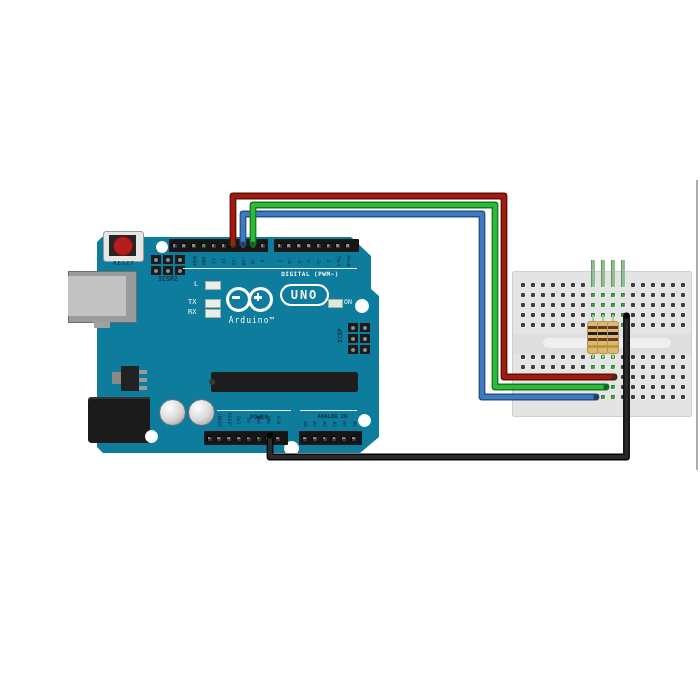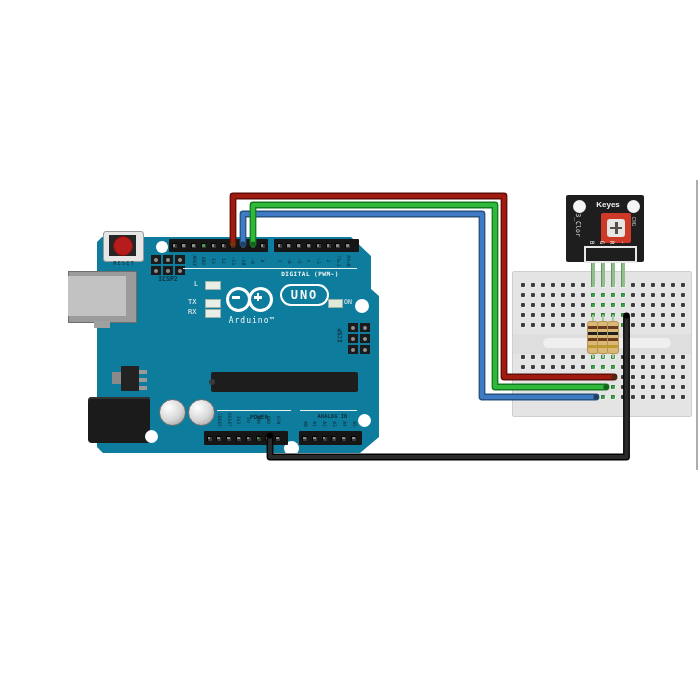--- a/index.html
+++ b/index.html
@@ -488,41 +488,20 @@
       </div>
       <div class="rleg" style="left: 611.8px; top: 315px; height: 43px;"></div>
       <div class="rbody" style="left: 607px; top: 321px;">
         <div class="band" style="top: 4px; background: rgb(107, 59, 31);"></div>
         <div class="band" style="top: 10px; background: rgb(31, 31, 31);"></div>
         <div class="band" style="top: 16px; background: rgb(107, 59, 31);"></div>
         <div class="band" style="top: 23px; background: rgb(192, 154, 48);"></div>
       </div>
     </div>
 
-  <div id="kmodule" class="abs">
-    <div class="abs" style="left:7px;top:5px;width:13px;height:13px;background:#f5f5f5;border-radius:50%;"></div>
-    <div class="abs" style="left:61px;top:5px;width:13px;height:13px;background:#f5f5f5;border-radius:50%;"></div>
-    <div class="abs" style="left:26px;top:5px;width:32px;font-size:8px;font-weight:bold;color:#f0f0f0;text-align:center;">Keyes</div>
-    <div class="abs" style="left:-3px;top:26px;width:30px;font-size:6.5px;color:#e8e8e8;transform:rotate(90deg);transform-origin:center;text-align:center;font-family:'DejaVu Sans Mono',monospace;">3_Clor</div>
-    <div class="abs" style="left:58px;top:24px;width:18px;font-size:4.5px;color:#cfcfcf;transform:rotate(90deg);transform-origin:center;text-align:center;">CM1</div>
-
-    <div class="abs" style="left:35px;top:18px;width:30px;height:30px;background:#cf3a28;border-radius:2px;"></div>
-    <div class="abs" style="left:41px;top:24px;width:18px;height:18px;background:#e6e6e2;border-radius:3px;"></div>
-    <div class="abs" style="left:49px;top:27px;width:2.5px;height:12px;background:#55504a;"></div>
-    <div class="abs" style="left:44px;top:31.5px;width:12px;height:2.5px;background:#55504a;"></div>
-
-    <div id="kpin-labels">
-        <div style="position: absolute; left: 22px; top: 44px; width: 8px; font-size: 6px; color: rgb(240, 240, 240); text-align: center; transform: rotate(90deg); font-family: &quot;DejaVu Sans Mono&quot;, monospace;">B</div>
-        <div style="position: absolute; left: 32.2px; top: 44px; width: 8px; font-size: 6px; color: rgb(240, 240, 240); text-align: center; transform: rotate(90deg); font-family: &quot;DejaVu Sans Mono&quot;, monospace;">G</div>
-        <div style="position: absolute; left: 42.4px; top: 44px; width: 8px; font-size: 6px; color: rgb(240, 240, 240); text-align: center; transform: rotate(90deg); font-family: &quot;DejaVu Sans Mono&quot;, monospace;">R</div>
-        <div style="position: absolute; left: 52.6px; top: 44px; width: 8px; font-size: 6px; color: rgb(240, 240, 240); text-align: center; transform: rotate(90deg); font-family: &quot;DejaVu Sans Mono&quot;, monospace;">-</div>
-      </div>
-
-    <div class="abs" style="left:18px;top:51px;width:49px;height:13px;border:2px solid #e8e8e8;"></div>
-  </div>
 
   <svg id="wires" width="700" height="700">
       <path d="M233,244 V196 H504 V377 H614" fill="none" stroke="#5e0f07" stroke-width="6.8" stroke-linecap="round" stroke-linejoin="round"></path>
       <path d="M233,244 V196 H504 V377 H614" fill="none" stroke="#a11b10" stroke-width="4.2" stroke-linecap="round" stroke-linejoin="round"></path>
       <path d="M243,244 V214 H482 V397 H596" fill="none" stroke="#27517e" stroke-width="6.8" stroke-linecap="round" stroke-linejoin="round"></path>
       <path d="M243,244 V214 H482 V397 H596" fill="none" stroke="#3e7bc4" stroke-width="4.2" stroke-linecap="round" stroke-linejoin="round"></path>
       <path d="M253,244 V205 H495 V387 H606" fill="none" stroke="#157a1e" stroke-width="6.8" stroke-linecap="round" stroke-linejoin="round"></path>
       <path d="M253,244 V205 H495 V387 H606" fill="none" stroke="#2eb93a" stroke-width="4.2" stroke-linecap="round" stroke-linejoin="round"></path>
       <path d="M270,436 V457 H626.5 V316" fill="none" stroke="#000000" stroke-width="6.8" stroke-linecap="round" stroke-linejoin="round"></path>
       <path d="M270,436 V457 H626.5 V316" fill="none" stroke="#2a2a2a" stroke-width="4.2" stroke-linecap="round" stroke-linejoin="round"></path>

